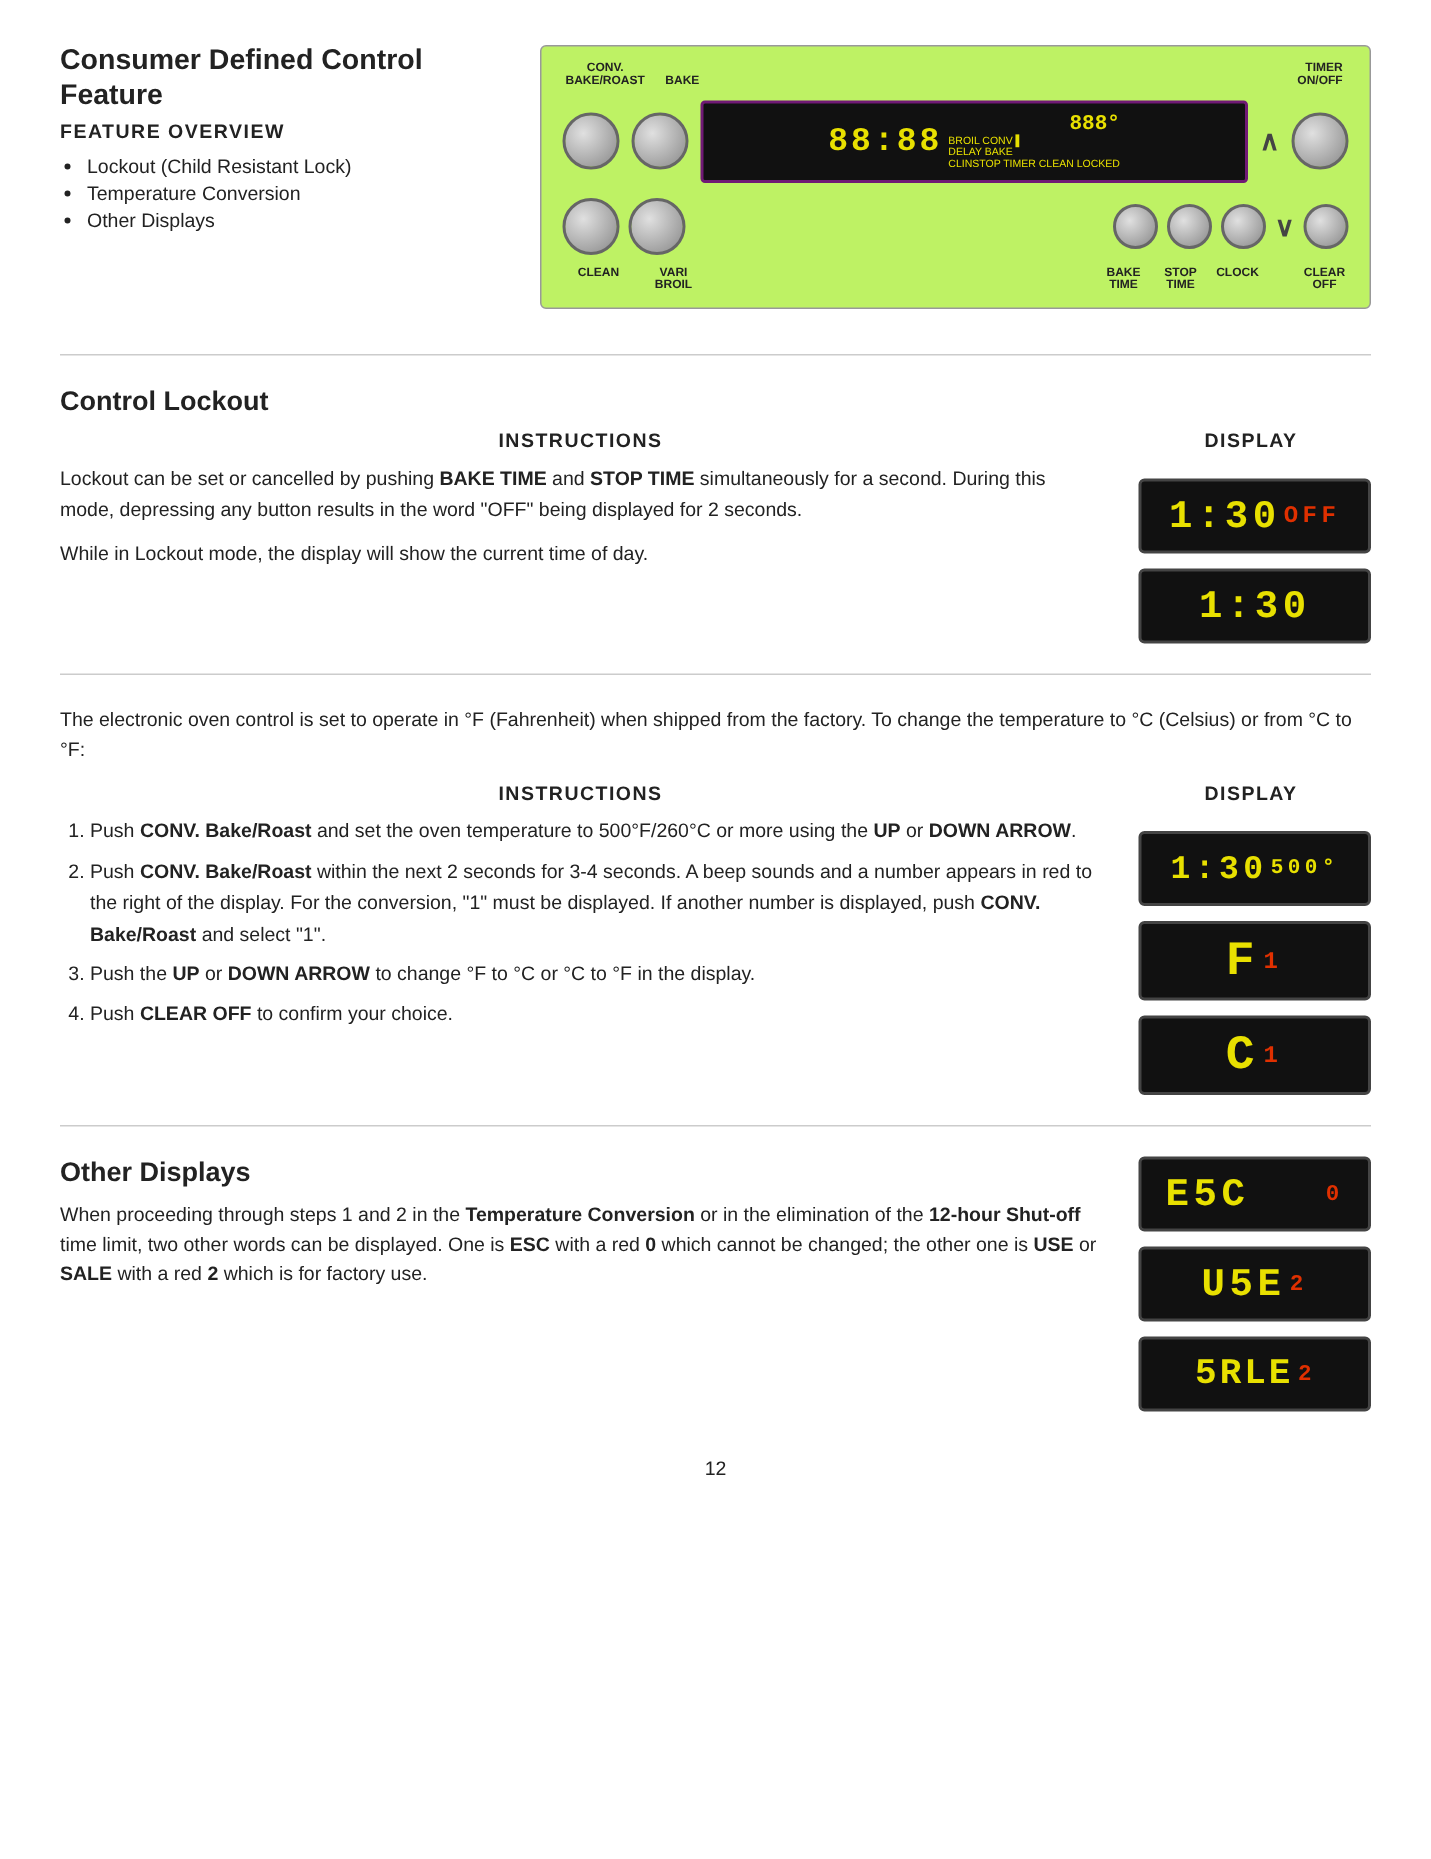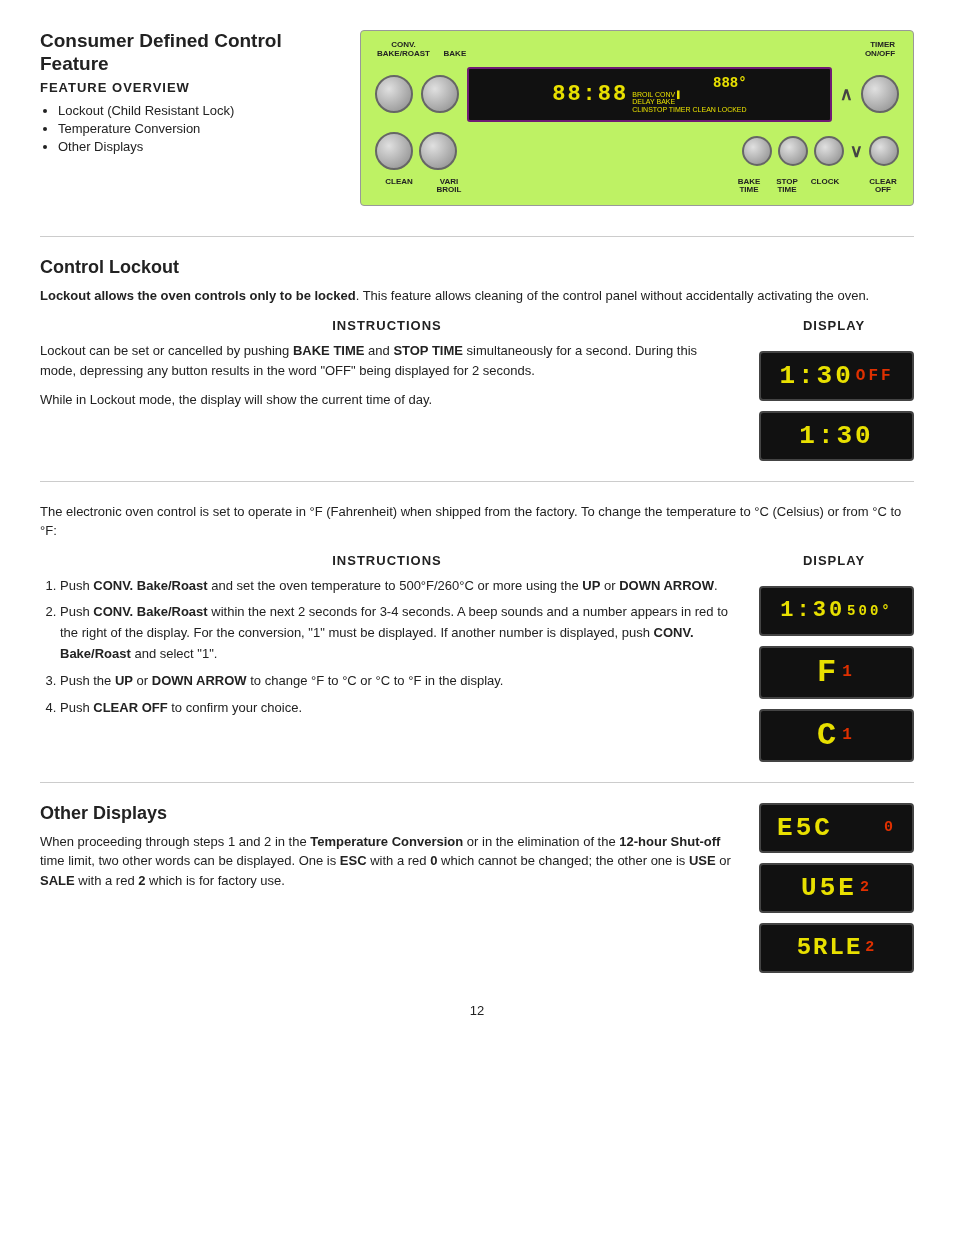--- a/index.html
+++ b/index.html
@@ -257,23 +257,20 @@
       <span class="panel-label" style="min-width:14px; text-align:center;"></span>
       <span class="panel-label" style="min-width:32px; text-align:center;">CLEAR<br>OFF</span>
     </div>
   </div>
 </div>
 
 <hr class="section-divider">
 
 <div class="section">
   <h2 class="section-title">Control  Lockout</h2>
-  <p class="section-intro">
-    <strong>Lockout allows the oven controls only to be locked</strong>. This feature allows cleaning of the control panel without accidentally activating the oven.
-  </p>
 
   <div class="two-col">
     <div class="instructions-col">
       <div class="col-header">INSTRUCTIONS</div>
       <p class="instructions-text">
         Lockout can be set or cancelled by pushing <strong>BAKE TIME</strong> and <strong>STOP TIME</strong> simultaneously for a second. During this mode, depressing any button results in the word "OFF" being displayed for 2 seconds.
       </p>
       <p class="instructions-text">
         While in Lockout mode, the display will show the current time of day.
       </p>

